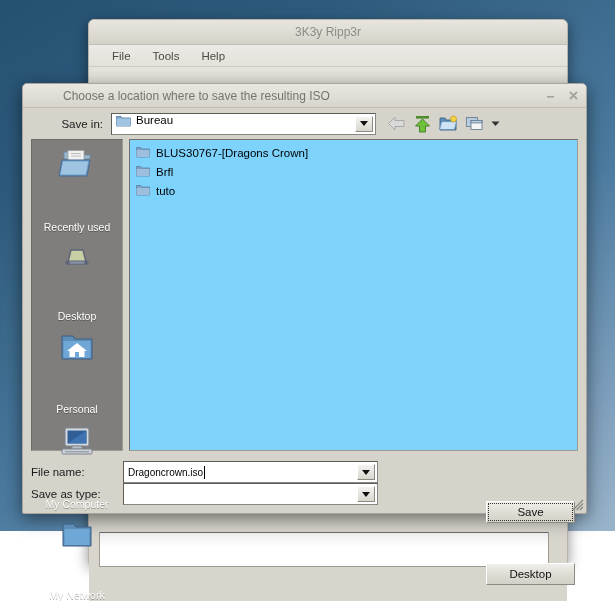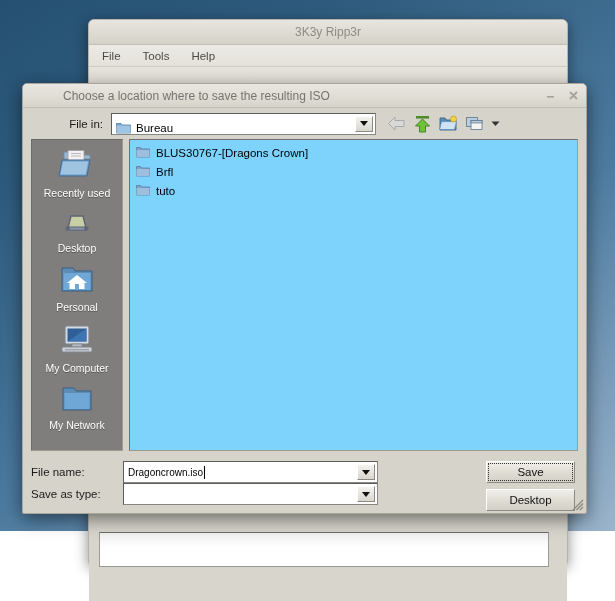--- a/index.html
+++ b/index.html
@@ -40,21 +40,21 @@
   }
   #bgwin-title {
     font-size: 12px;
     color: #8e8c86;
   }
   #bgwin-menubar {
     height: 21px;
     background: linear-gradient(180deg, #eceae5 0%, #e4e1da 100%);
     display: flex;
     align-items: center;
-    padding-left: 2px;
+    padding-left: 12px;
     border-bottom: 1px solid #cfccc3;
   }
   .menu-item {
     font-size: 11.5px;
     color: #4a4a46;
     padding: 2px 11px;
   }
   #bgwin-toolbar {
     height: 34px;
     background: linear-gradient(180deg, #f2f0ec 0%, #e6e3dc 100%);
@@ -140,21 +140,21 @@
     padding-right: 8px;
   }
   #savein-combo {
     flex: 1;
     height: 20px;
     background: #ffffff;
     border: 1px solid #868682;
     border-top-color: #5d5d5a;
     border-left-color: #5d5d5a;
     display: flex;
-    align-items: flex-end;
+    align-items: flex-start;
     position: relative;
     max-width: 263px;
   }
   #savein-text {
     font-size: 11.5px;
     color: #000;
     margin-left: 5px;
   }
   .combo-arrow {
     position: absolute;
@@ -200,20 +200,21 @@
     border-top-color: #6d6b67;
     border-left-color: #6d6b67;
     padding-top: 4px;
     box-sizing: border-box;
   }
   .side-item {
     display: flex;
     flex-direction: column;
     align-items: center;
     padding: 5px 2px 6px 2px;
+    gap: 34px;
   }
   .side-label {
     font-size: 10.5px;
     color: #ffffff;
     text-align: center;
     line-height: 12px;
     margin-top: 2px;
     text-shadow: 0 1px 0 rgba(0,0,0,0.35);
   }
   #filelist {
@@ -293,20 +294,21 @@
     border: 1px solid #8d8a83;
     border-top-color: #ffffff;
     border-left-color: #ffffff;
     font-size: 11.5px;
     color: #111;
     display: flex;
     align-items: center;
     justify-content: center;
     margin-bottom: 6px;
     box-sizing: border-box;
+    margin-top: 40px;
   }
   .dlg-btn.focused {
     outline: 1px dotted #333;
     outline-offset: -3px;
   }
   #resize-grip {
     position: absolute;
     right: 2px; bottom: 2px;
     width: 14px; height: 14px;
   }
@@ -360,21 +362,21 @@
           </svg>
       </span>
       <span class="winbtn">
         <svg width="11" height="11" viewBox="0 0 11 11">
           <path d="M2.5,2.5 L8.5,8.5 M8.5,2.5 L2.5,8.5" stroke="#a6a39c" stroke-width="1.8" stroke-linecap="round"></path>
         </svg>
       </span>
     </div>
 
     <div id="dlg-topbar">
-      <span id="savein-label">File in:</span>
+      <span id="savein-label">Save in:</span>
       <div id="savein-combo">
         <span style="margin-left:4px;display:flex;">
           <svg width="15" height="13" viewBox="0 0 15 13">
             <path d="M0.5,2.5 L5,2.5 L6.3,4 L14.5,4 L14.5,12 L0.5,12 Z" fill="#7fa8cf" stroke="#4a77a0" stroke-width="0.8"></path>
             <path d="M0.5,4.6 L14.5,4.6 L14.5,12 L0.5,12 Z" fill="#a2c4e3" stroke="none"></path>
           </svg>
         </span>
         <span id="savein-text">Bureau</span>
         <span class="combo-arrow">
             <span class="tri-down"></span>

